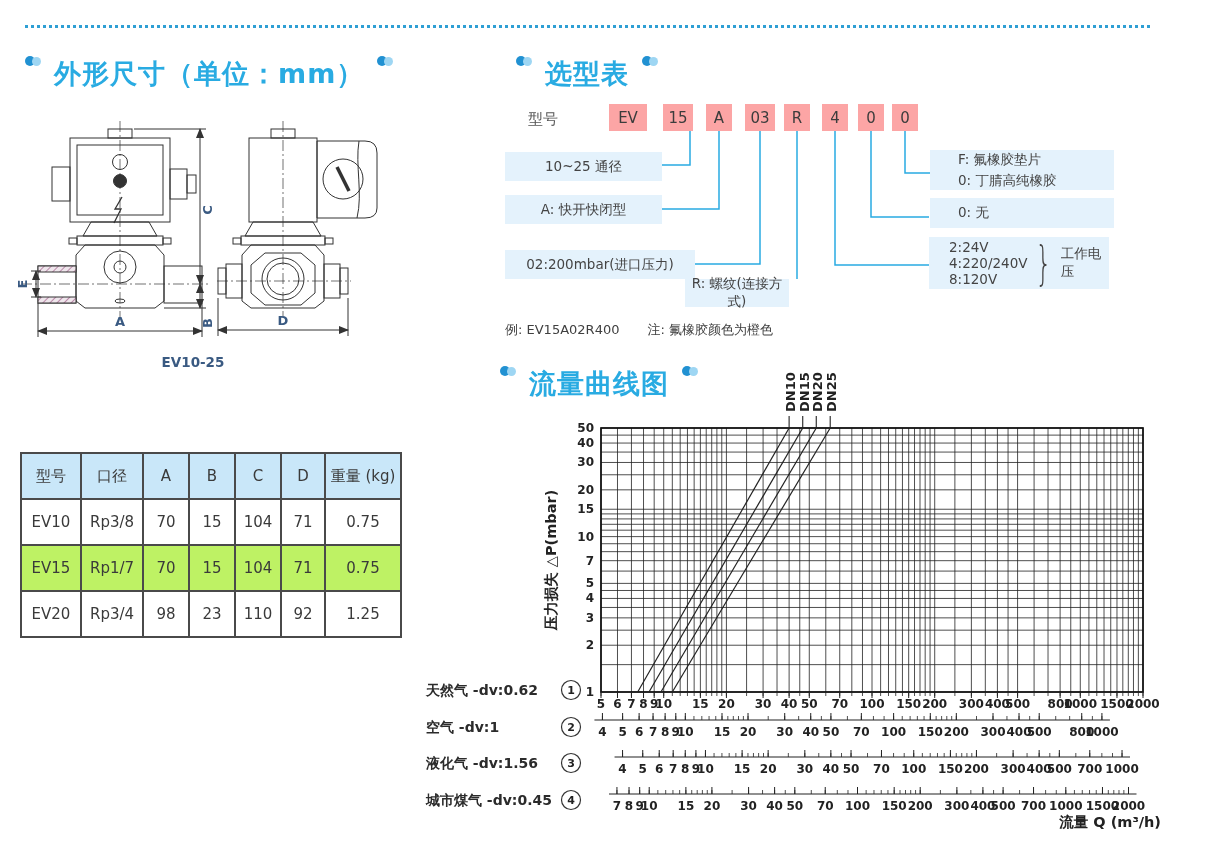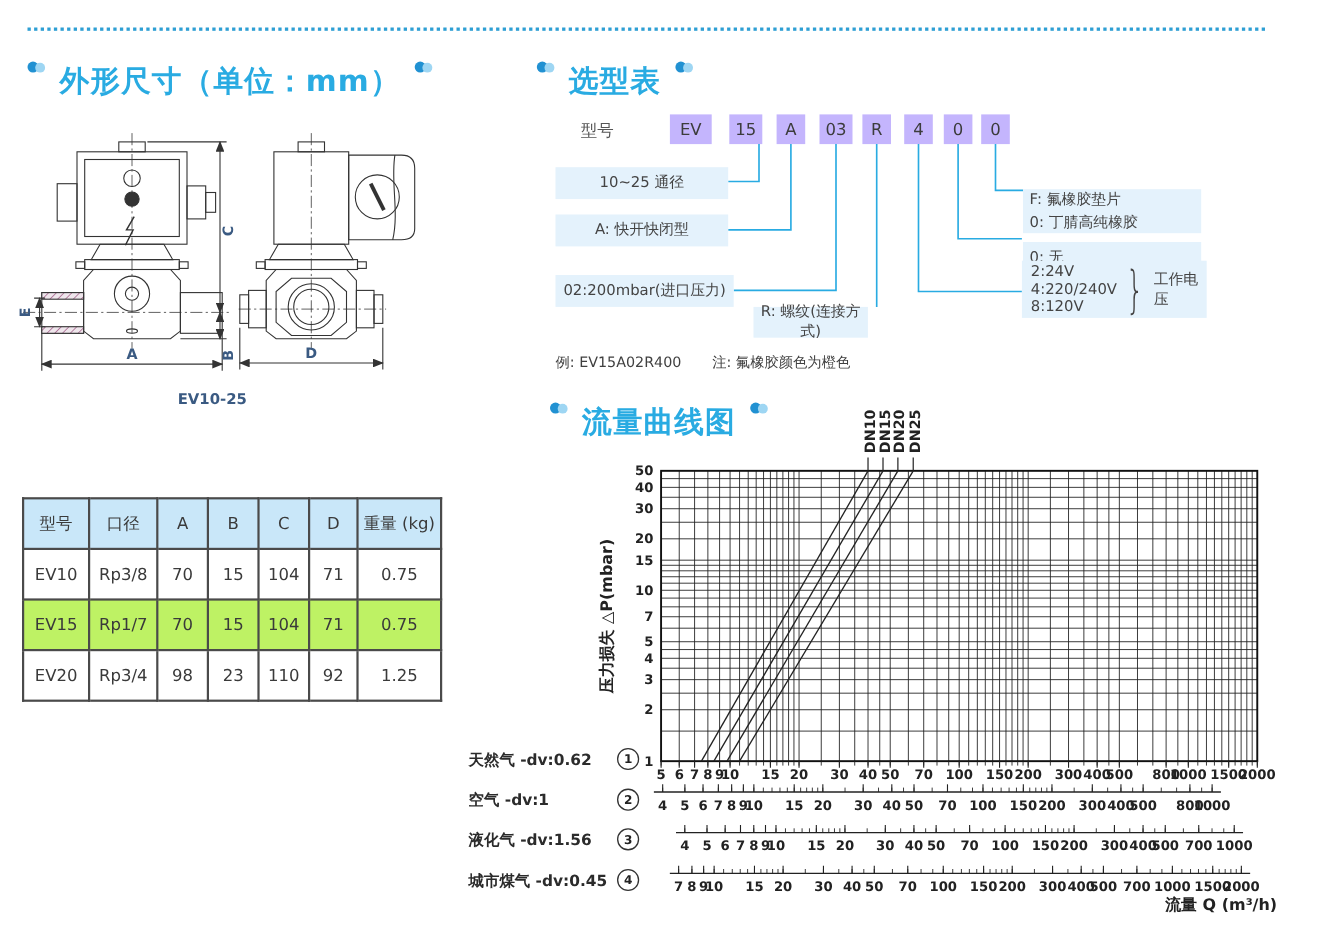--- a/index.html
+++ b/index.html
@@ -11,28 +11,28 @@
   
   .top-rule{left:25px;top:25px;width:1125px;height:0;border-top:3px dotted #2e9fd4;}
   
   .sec-title{display:flex;align-items:flex-start;gap:13px;color:#29abe2;font-size:27px;font-weight:bold;letter-spacing:1px;}
   .dotpair{display:inline-flex;align-items:center;}
   .dot{display:inline-block;border-radius:50%;}
   .dot.d{width:10px;height:10px;background:#2191d2;}
   .dot.l{width:9px;height:9px;background:#9ed6f3;margin-left:-3px;}
   
   .model-label{font-size:15px;color:#555;}
-  .code-seg{position:absolute;top:104px;height:27px;background:#c4b5fd;color:#3c3c3c;
+  .code-seg{position:absolute;top:104px;height:27px;background:#fca5a5;color:#3c3c3c;
     font-size:15px;display:flex;align-items:center;justify-content:center;}
   .sel-box{position:absolute;background:#e4f2fc;color:#444;font-size:13.5px;
     display:flex;align-items:center;justify-content:center;text-align:center;line-height:1.3;}
-  .sel-box.left-align{justify-content:flex-start;padding-left:6px;text-align:left;margin-top:22px;}
+  .sel-box.left-align{justify-content:flex-start;padding-left:28px;text-align:left;}
   .sel-box .two-line{display:flex;flex-direction:column;align-items:flex-start;gap:3px;}
   .volt-box{position:absolute;background:#e4f2fc;color:#444;font-size:13.5px;
-    display:flex;align-items:center;padding-left:8px;}
+    display:flex;align-items:center;padding-left:20px;}
   .volt-lines{display:flex;flex-direction:column;line-height:16px;}
   .brace{font-size:46px;font-weight:200;transform:scaleX(.55);color:#444;margin:0 2px;}
   .note-line{font-size:13px;color:#404040;}
   .note-line span{margin-right:28px;}
   
   table.spec{border-collapse:collapse;table-layout:fixed;}
   table.spec th,table.spec td{border:2px solid #4a4a4a;text-align:center;vertical-align:middle;
     font-size:15px;color:#3a3a3a;font-weight:normal;height:44px;padding:0;}
   table.spec th{background:#c9e7f9;}
   table.spec tr.alt td{background:#bef264;}
@@ -48,21 +48,21 @@
       <span class="dot d"></span>
       <span class="dot l"></span>
     </span>
   <span>外形尺寸（单位：mm）</span>
   <span class="dotpair">
       <span class="dot d"></span>
       <span class="dot l"></span>
     </span>
 </div>
 
-<div class="abs sec-title" style="left:488px;top:56px;">
+<div class="abs sec-title" style="left:516px;top:56px;">
   <span class="dotpair">
       <span class="dot d"></span>
       <span class="dot l"></span>
     </span>
   <span>选型表</span>
   <span class="dotpair">
       <span class="dot d"></span>
       <span class="dot l"></span>
     </span>
 </div>
@@ -182,21 +182,21 @@
     <path d="M260,36 V169 H167"></path>
     <path d="M297,36 V184"></path>
     <path d="M335,36 V170 H429"></path>
     <path d="M371,36 V122 H429"></path>
     <path d="M405,36 V78 H430"></path>
   </g>
 </svg>
 
 <div class="abs sel-box" style="left:505px;top:152px;width:157px;height:29px;">10~25 通径</div>
 <div class="abs sel-box" style="left:505px;top:195px;width:157px;height:29px;">A: 快开快闭型</div>
-<div class="abs sel-box" style="left:505px;top:250px;width:162px;height:29px;">02:200mbar(进口压力)</div>
+<div class="abs sel-box" style="left:505px;top:250px;width:190px;height:29px;">02:200mbar(进口压力)</div>
 <div class="abs sel-box" style="left:685px;top:279px;width:104px;height:28px;">R: 螺纹(连接方式)</div>
 <div class="abs sel-box left-align" style="left:930px;top:150px;width:156px;height:40px;">
   <span class="two-line">
     <span>F: 氟橡胶垫片</span>
     <span>0: 丁腈高纯橡胶</span>
   </span>
 </div>
 <div class="abs sel-box left-align" style="left:930px;top:198px;width:156px;height:30px;">0: 无</div>
 <div class="abs volt-box" style="left:929px;top:237px;width:160px;height:52px;">
   <span class="volt-lines">

